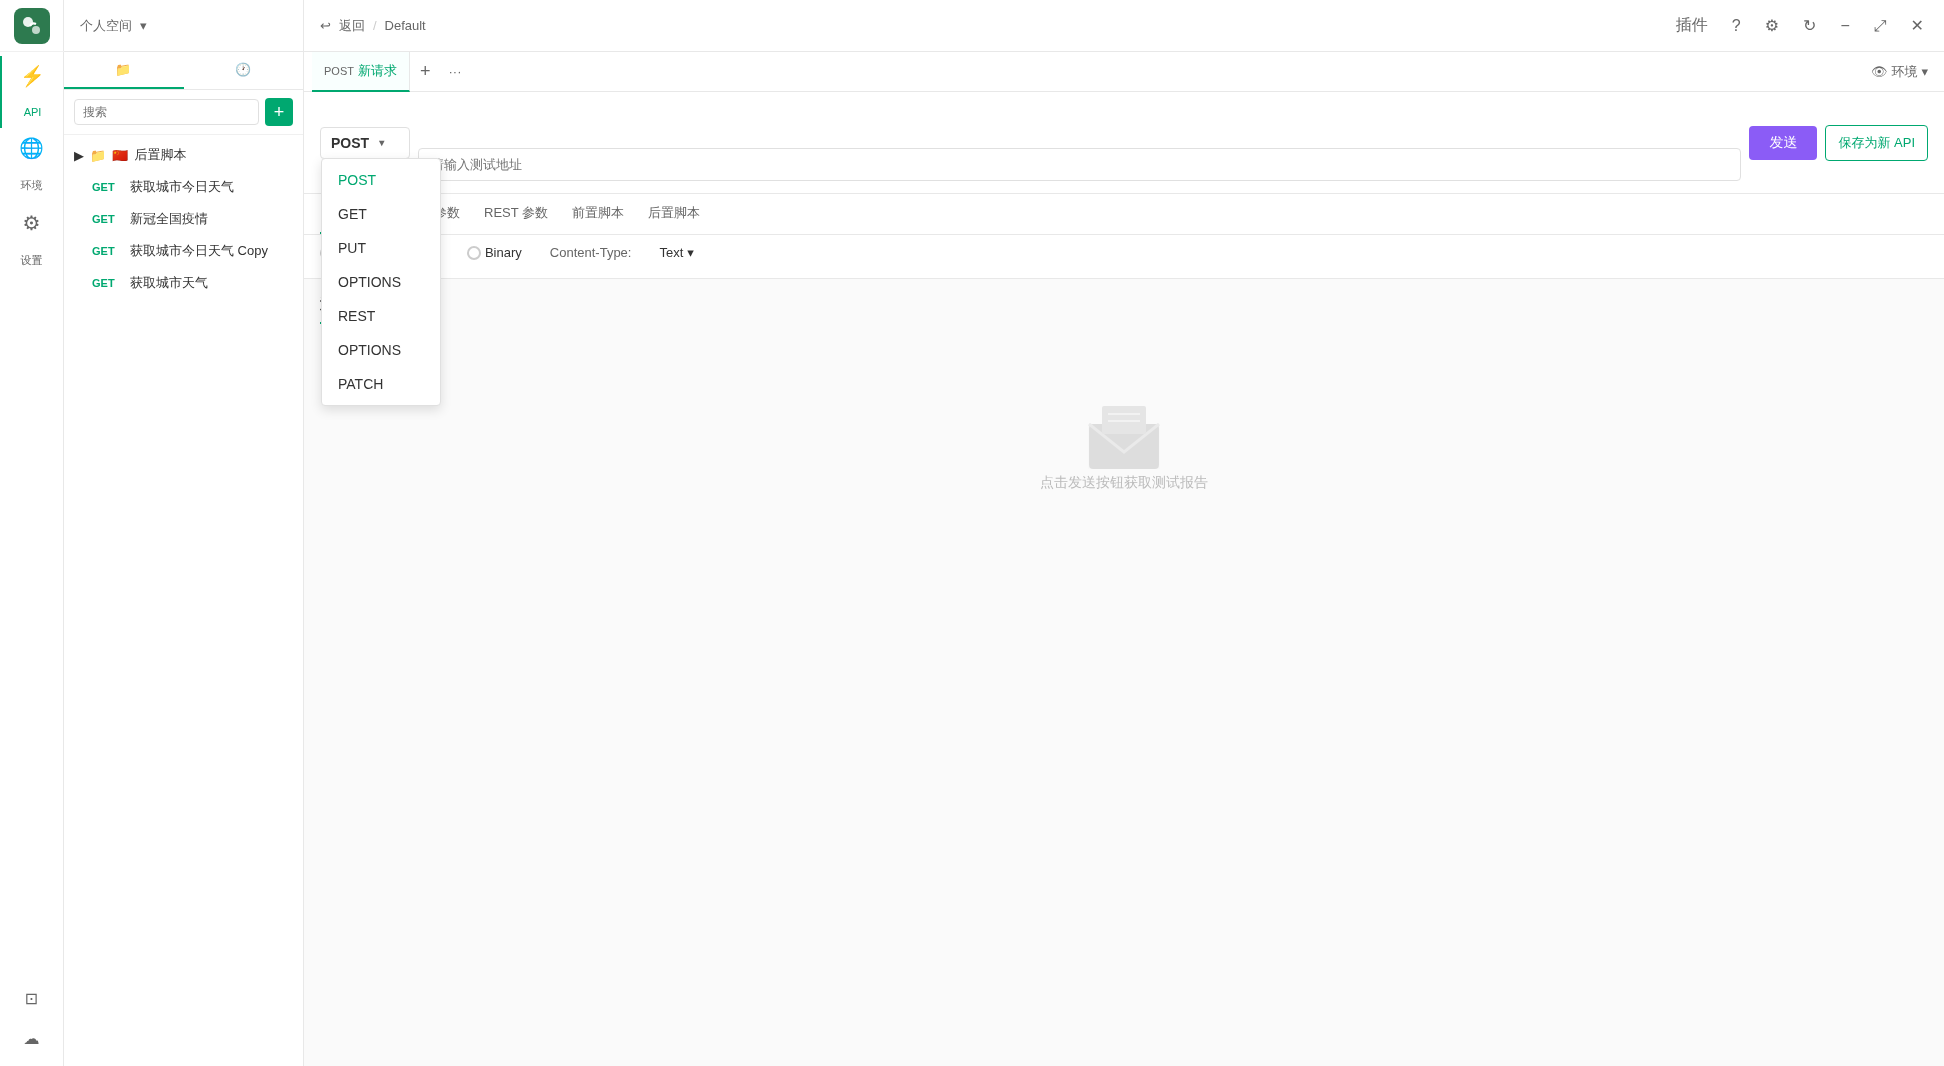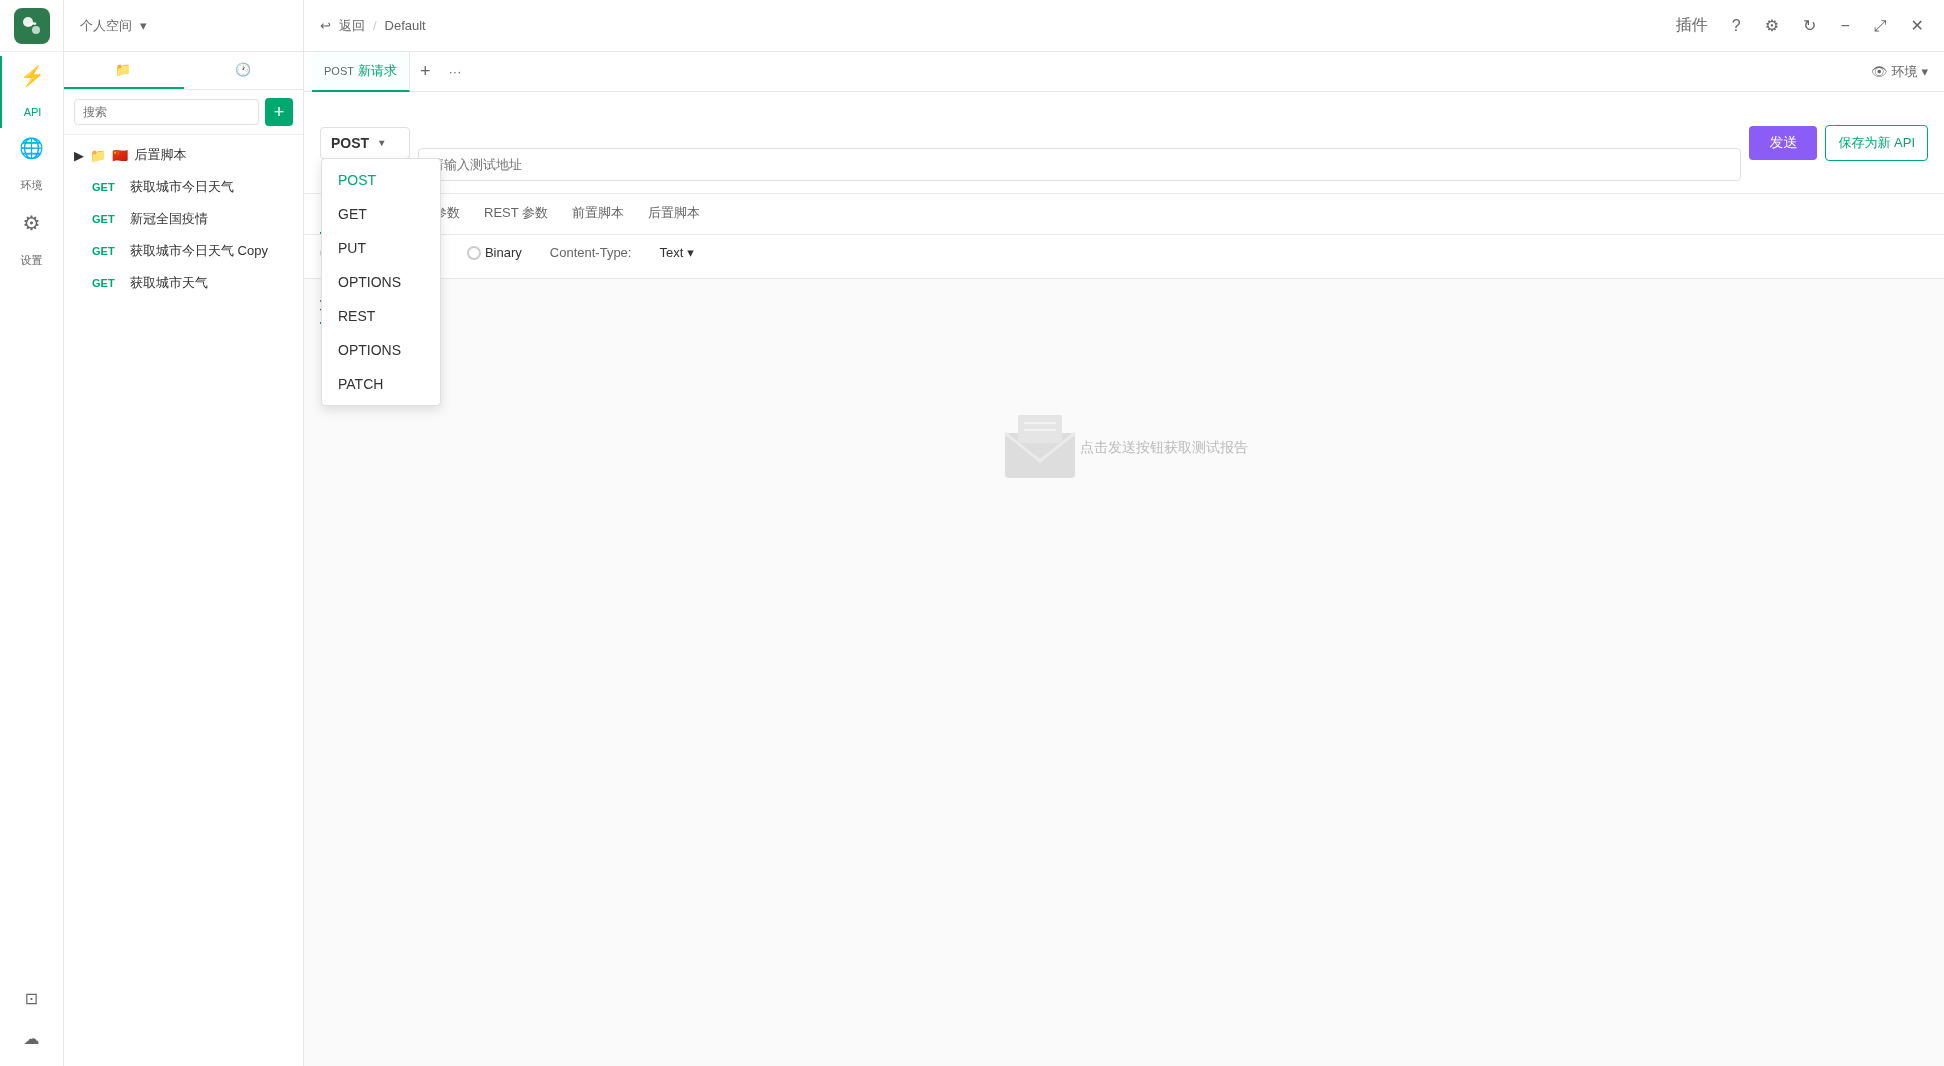--- a/index.html
+++ b/index.html
@@ -233,21 +233,21 @@
 
     
     .return-area {
       flex: 1; background: #fafafa; padding: 16px; overflow-y: auto;
     }
     .return-title {
       font-size: 15px; font-weight: 600; color: #333; padding-bottom: 8px;
       border-bottom: 2px solid #00a870; display: inline-block; margin-bottom: 24px;
     }
     .empty-state {
-      display: flex; flex-direction: row; align-items: center; justify-content: center;
+      display: flex; flex-direction: column; align-items: center; justify-content: center;
       min-height: 200px; color: #bbb;
     }
     .empty-text { font-size: 14px; color: #bbb; }
 
     
     .envelope-svg { opacity: 0.25; }
   </style>
 </head>
 <body>
 

